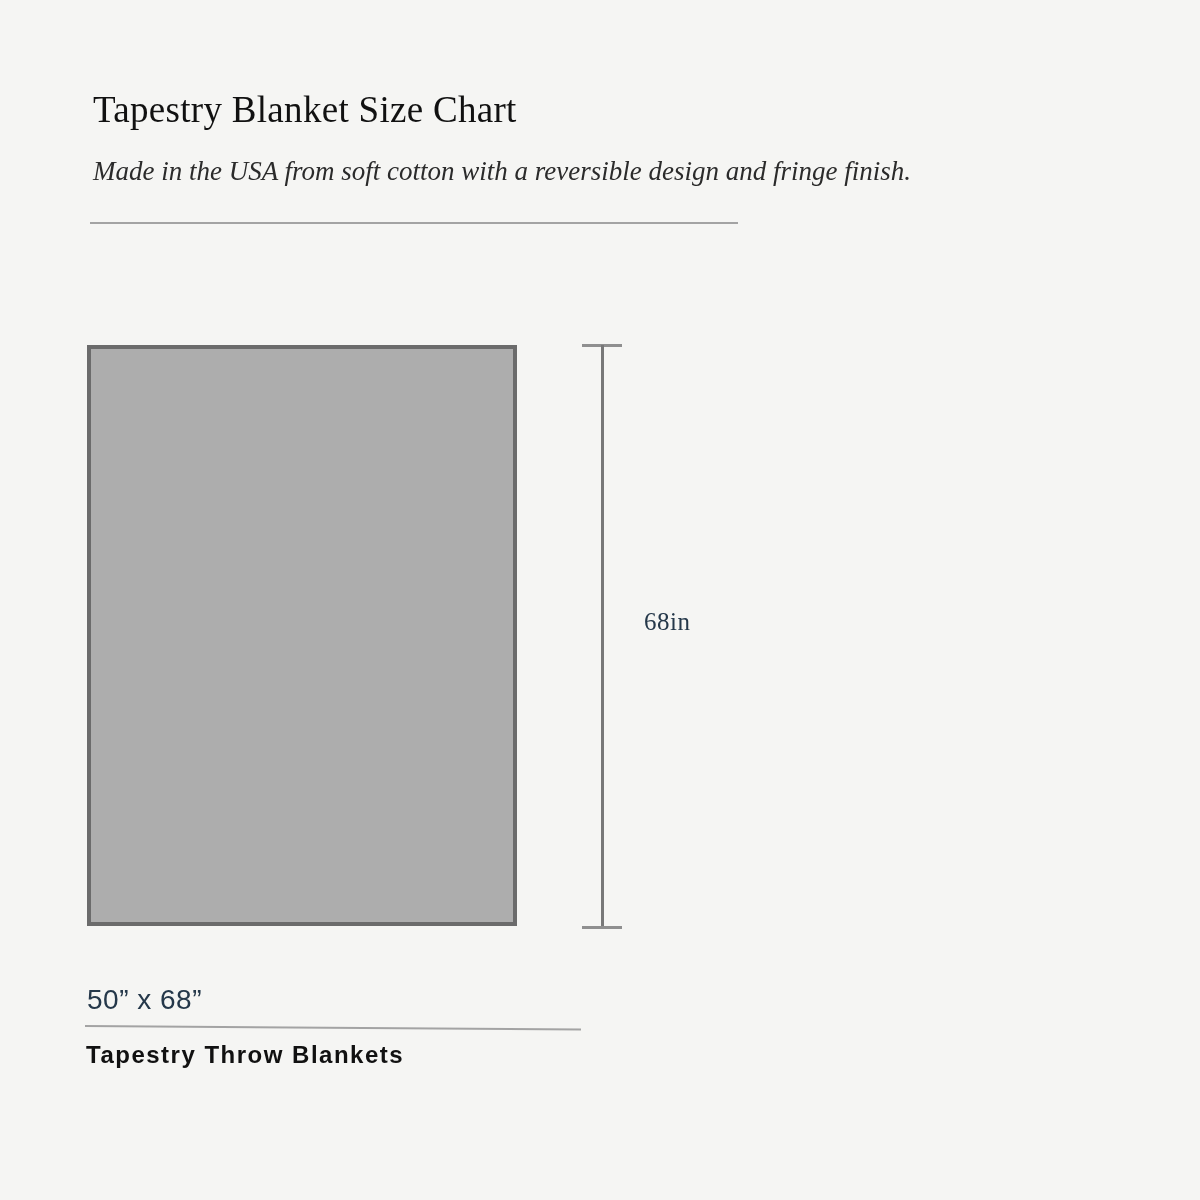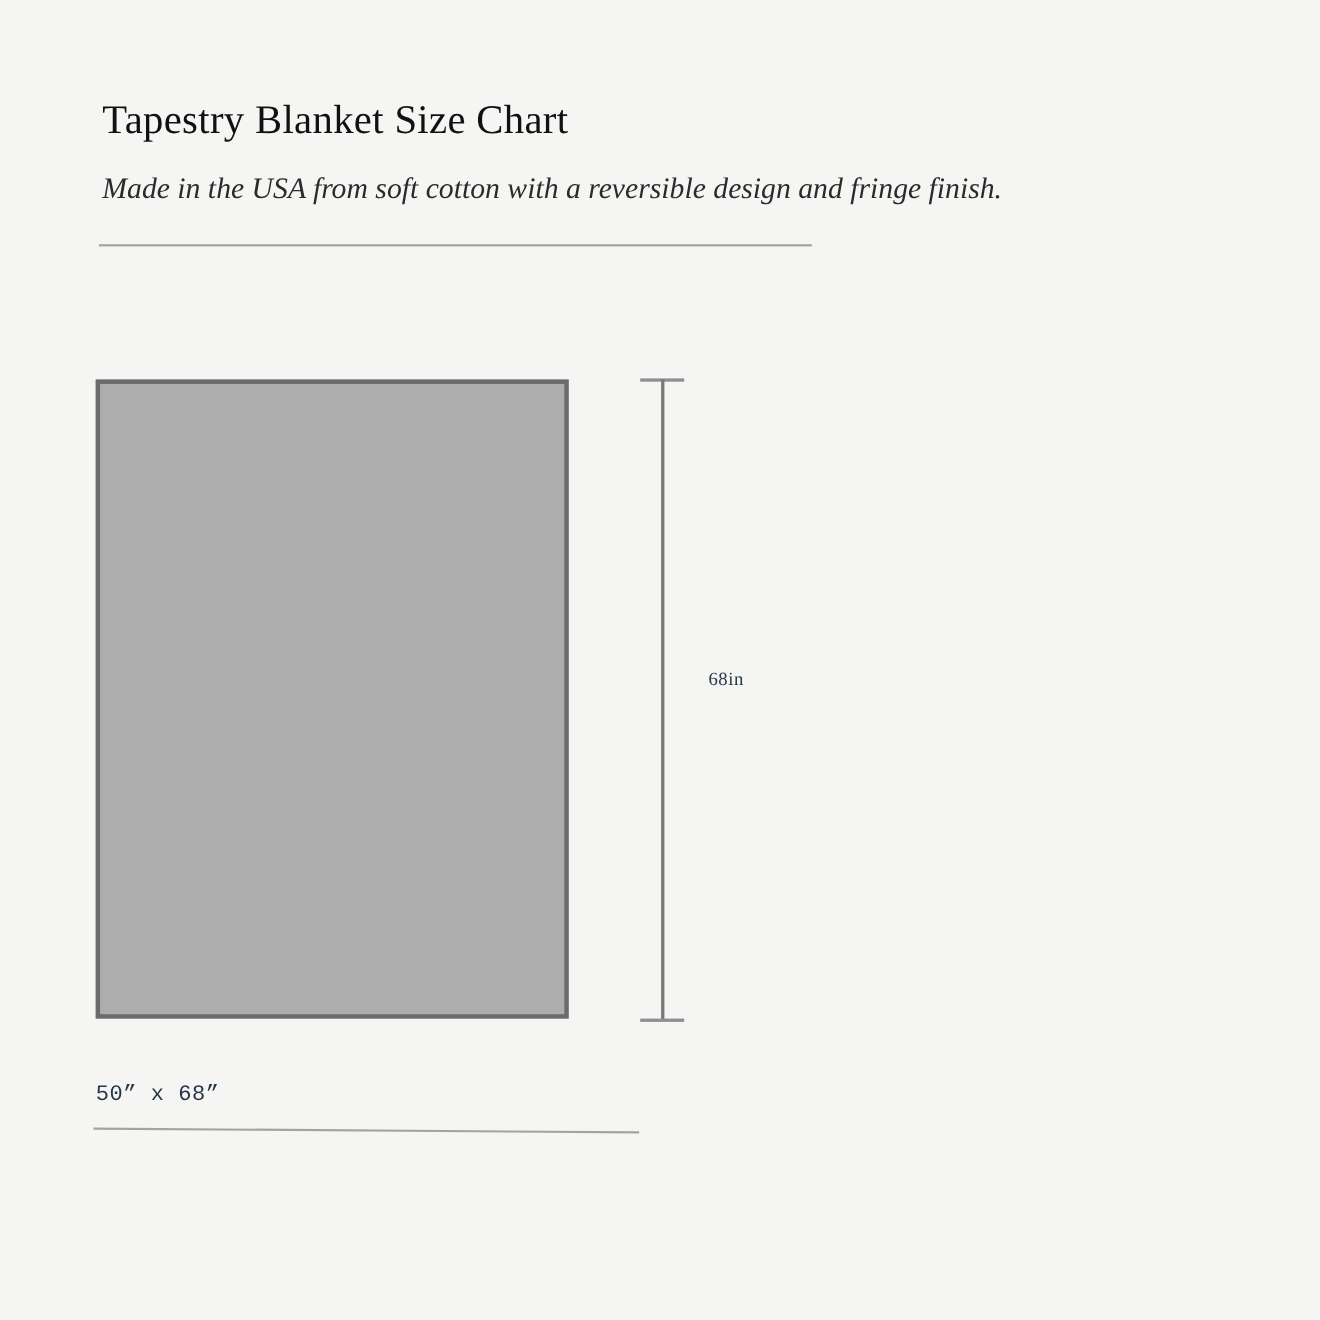--- a/index.html
+++ b/index.html
@@ -52,27 +52,27 @@
   .dim-cap{position:absolute;left:0;width:100%;height:3px;background:var(--dimension-cap);}
   .cap-top{top:0;}
   .cap-bottom{bottom:0;}
   .dim-stem{
     position:absolute;left:50%;top:1px;bottom:1px;width:3px;
     margin-left:-1.5px;background:var(--dimension-line);
   }
 
   .height-label{
     position:absolute;left:644px;top:596px;
-    font-family:"Liberation Serif",serif;font-size:17px;
+    font-family:"Liberation Serif",serif;font-size:25px;
     color:var(--accent-text);letter-spacing:0.5px;
   }
 
   .size-label{
     position:absolute;left:87px;top:972px;
-    font-family:Liberation Mono, monospace;font-size:20px;
+    font-family:Liberation Sans, sans-serif;font-size:28px;
     color:var(--accent-text);letter-spacing:0.5px;text-align:right;
   }
 
   .caption{
     position:absolute;left:86px;top:1029px;
     font-family:"Liberation Sans",sans-serif;font-weight:700;
     font-size:24px;letter-spacing:1.5px;color:var(--heading-text);
   }
 </style>
 </head>
@@ -94,14 +94,15 @@
     <div class="dim-stem"></div>
     <div class="dim-cap cap-bottom"></div>
   </div>
 
   <div class="height-label">68in</div>
 
   <div class="size-label">50” x 68”</div>
 
   <div class="divider divider-bottom"></div>
 
+  <div class="caption">Tapestry Throw Blankets</div>
 
 </div>
 
 </body></html>

